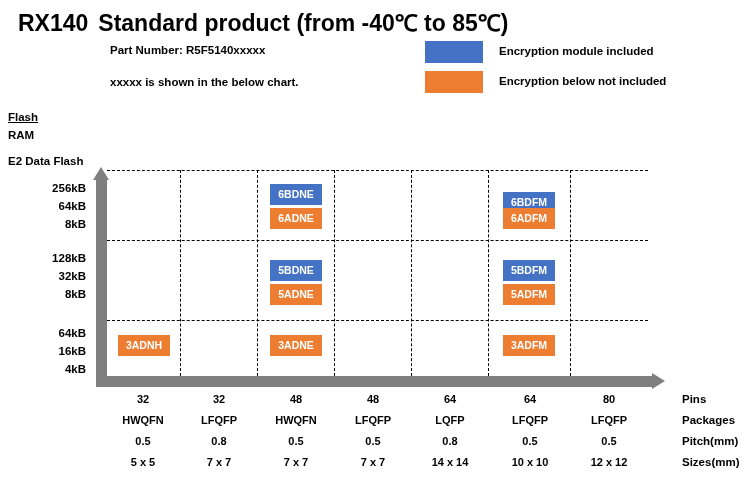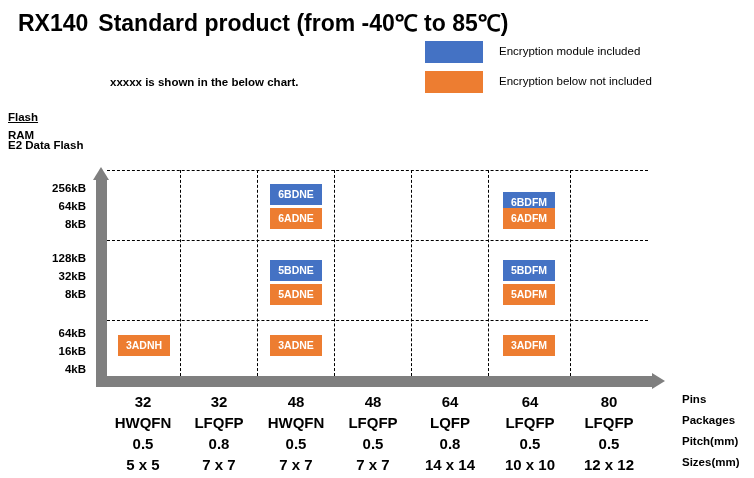--- a/index.html
+++ b/index.html
@@ -51,37 +51,37 @@
     left: 425px;
     width: 58px;
     height: 22px;
   }
   .legend-swatch.blue { top: 41px; background: #4472c4; }
   .legend-swatch.orange { top: 71px; background: #ed7d31; }
   .legend-label {
     position: absolute;
     left: 499px;
     font-size: 11.5px;
-    font-weight: normal;
+    font-weight: bold;
     white-space: nowrap;
   }
   .legend-label.l1 { top: 45px; }
   .legend-label.l2 { top: 75px; }
 
   
   .axis-head {
     position: absolute;
     left: 8px;
     font-size: 11.5px;
     font-weight: bold;
     white-space: nowrap;
   }
   .axis-head.h1 { top: 111px; text-decoration: underline; }
   .axis-head.h2 { top: 129px; }
-  .axis-head.h3 { top: 139px; }
+  .axis-head.h3 { top: 155px; }
 
   
   .vaxis-shaft {
     position: absolute;
     left: 96px;
     top: 178px;
     width: 11px;
     height: 204px;
     background: #7f7f7f;
   }
@@ -164,41 +164,42 @@
     font-weight: bold;
     white-space: nowrap;
     width: 80px;
   }
 
   
   .xcell {
     position: absolute;
     width: 70px;
     text-align: center;
-    font-size: 15px;
+    font-size: 11px;
     font-weight: bold;
     white-space: nowrap;
   }
   .xrowname {
     position: absolute;
     left: 682px;
     font-size: 11.5px;
     font-weight: bold;
     white-space: nowrap;
   }
 </style>
 </head>
 <body>
 
 <div id="root">
 
   <div class="title">
     <span class="model">RX140</span><span>Standard product (from -40℃ to 85℃)</span>
   </div>
 
+  <div class="partline l1">Part Number: R5F5140xxxxx</div>
   <div class="partline l2">xxxxx is shown in the below chart.</div>
 
   <div class="legend-swatch blue"></div>
   <div class="legend-label l1">Encryption module included</div>
   <div class="legend-swatch orange"></div>
   <div class="legend-label l2">Encryption below not included</div>
 
   <div class="axis-head h1">Flash</div>
   <div class="axis-head h2">RAM</div>
   <div class="axis-head h3">E2 Data Flash</div>

